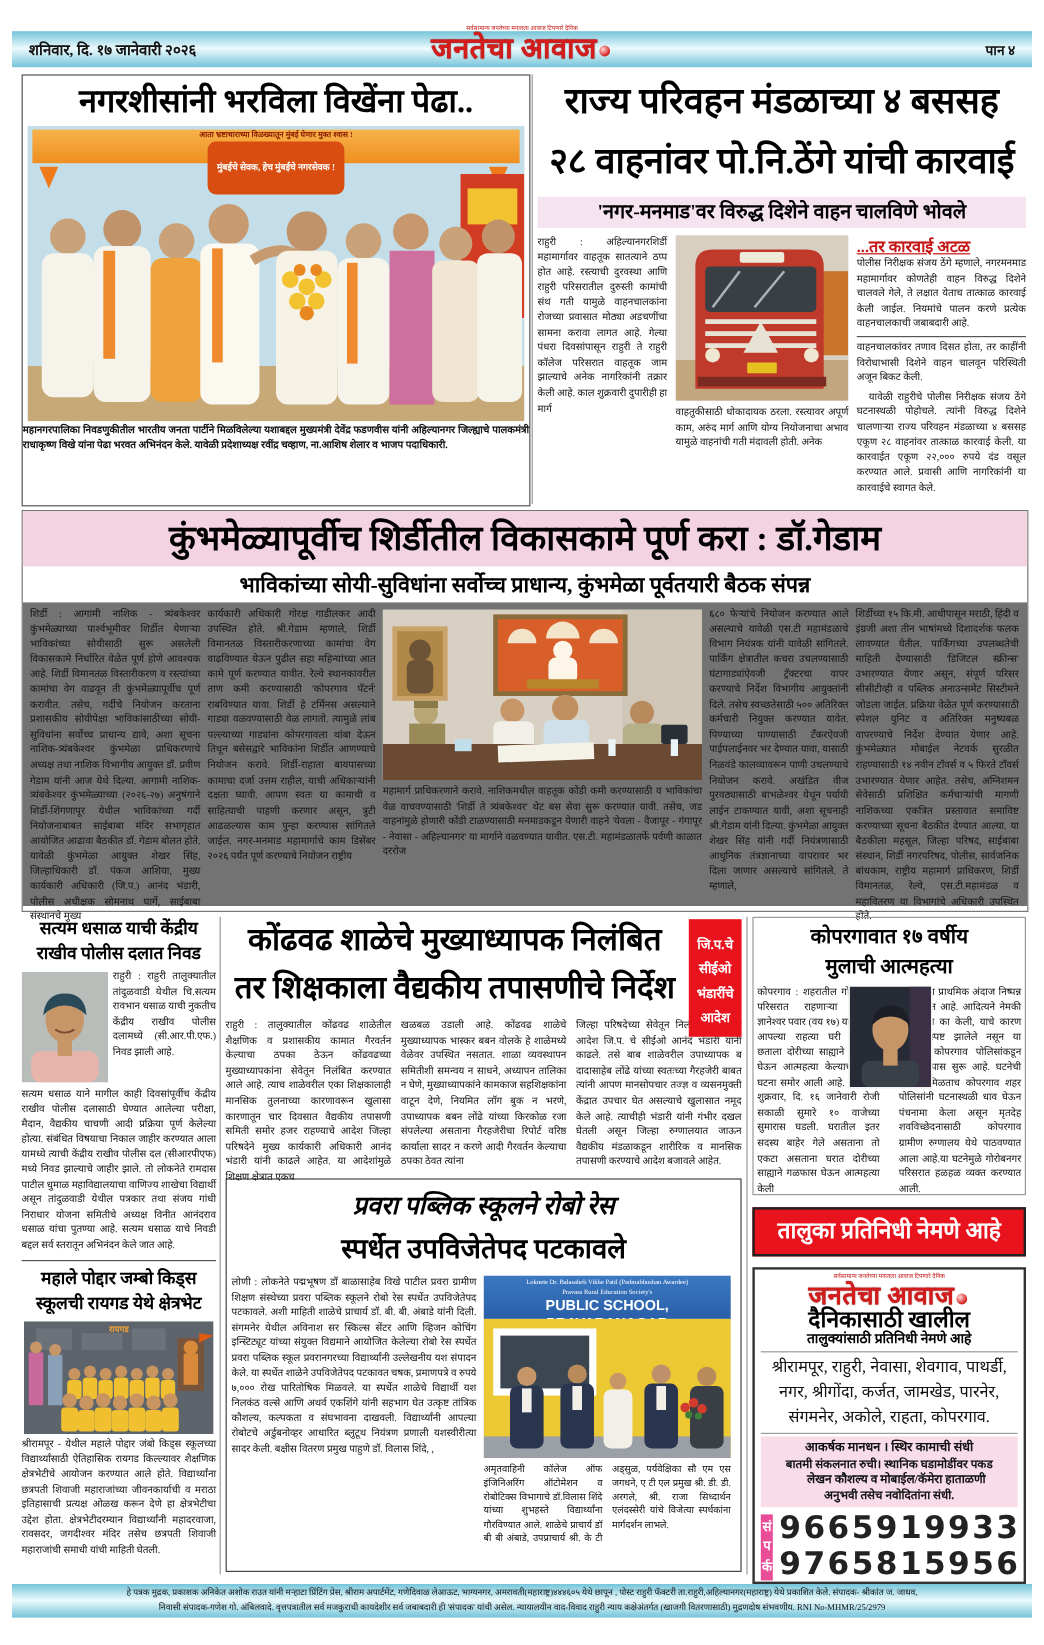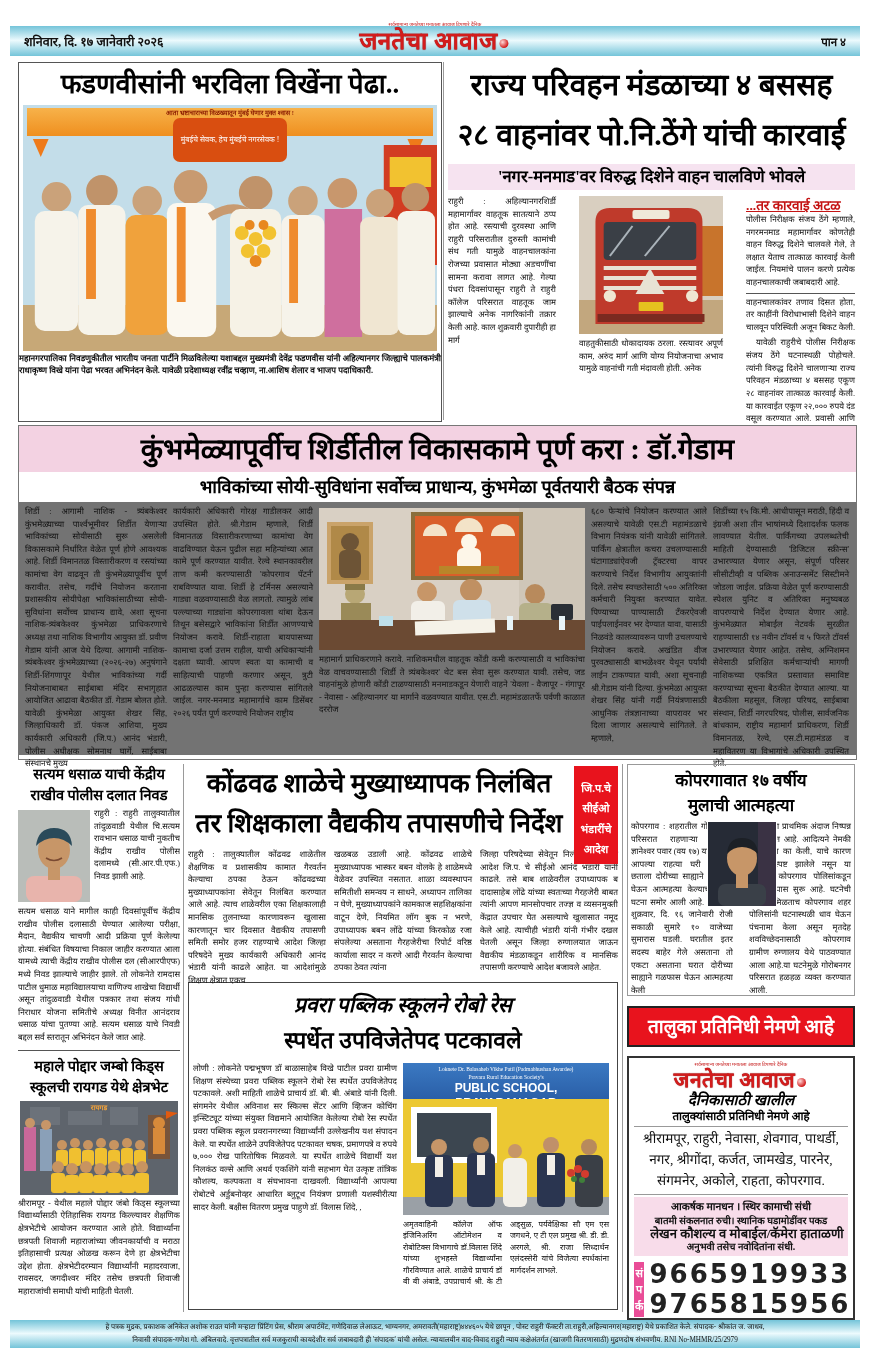--- a/index.html
+++ b/index.html
@@ -36,25 +36,25 @@
   <div class="abs" style="left:50%;top:-4px;transform:translateX(-50%);text-align:center;">
     <div class="tinytag">सर्वसामान्य जनतेच्या मनातला आवाज टिपणारे दैनिक</div>
     <div style="font-size:24px;line-height:26px;" class="masthead">
       <span>जनतेचा आवाज</span><span class="emblem"></span>
     </div>
   </div>
   <div class="abs" style="right:14px;top:8px;font-size:11.5px;font-weight:bold;">पान ४</div>
 </div>
 
 <div class="abs boxed" style="left:18px;top:62px;width:422px;height:358px;">
-  <div class="hl" style="font-size:27px;line-height:38px;margin-top:2px;">फडणवीसांनी भरविला विखेंना पेढा..</div>
+  <div class="hl" style="font-size:27px;line-height:38px;margin-top:2px;">नगरशीसांनी भरविला विखेंना पेढा..</div>
   <div class="photo" style="margin:2px 4px;height:246px;">
     <div class="abs" style="left:4px;right:4px;top:3px;height:28px;background:linear-gradient(#f7b24a,#ef8f1f);text-align:center;z-index:2;">
       <div style="font-size:6.5px;color:#8a1a00;font-weight:bold;line-height:10px;">आता भ्रष्टाचाराच्या विळख्यातून मुंबई घेणार मुक्त श्वास !</div>
-      <div style="display:inline-block;background:#d94e10;color:#fff;font-size:7.5px;font-weight:normal;border-radius:7px;padding:16px 8px;line-height:12px;">मुंबईचे सेवक, हेच मुंबईचे नगरसेवक !</div>
+      <div style="display:inline-block;background:#d94e10;color:#fff;font-size:7.5px;font-weight:bold;border-radius:7px;padding:16px 8px;line-height:12px;">मुंबईचे सेवक, हेच मुंबईचे नगरसेवक !</div>
     </div>
     <svg viewBox="0 0 420 246" preserveAspectRatio="none" style="width:100%;height:100%;display:block;">
       <rect width="420" height="246" fill="#c3dde9"></rect>
       <rect y="200" width="420" height="46" fill="#c7a877"></rect>
       <polygon points="10,34 26,34 18,52" fill="#ef7a1a"></polygon>
         <polygon points="390,34 406,34 398,52" fill="#ef7a1a"></polygon>
       <rect x="366" y="40" width="54" height="120" fill="#d23c22"></rect>
         <rect x="372" y="52" width="42" height="30" fill="#f2c230"></rect>
 
       <g>
@@ -97,21 +97,21 @@
   </div>
   <div class="cap" style="margin:2px 0;font-family:Liberation Serif, serif;">महानगरपालिका निवडणुकीतील भारतीय जनता पार्टीने मिळविलेल्या यशाबद्दल मुख्यमंत्री देवेंद्र फडणवीस यांनी अहिल्यानगर जिल्ह्याचे पालकमंत्री राधाकृष्ण विखे यांना पेढा भरवत अभिनंदन केले. यावेळी प्रदेशाध्यक्ष रवींद्र चव्हाण, ना.आशिष शेलार व भाजप पदाधिकारी.</div>
 </div>
 
 <div class="abs vline" style="left:443px;top:62px;height:358px;"></div>
 
 <div class="abs" style="left:448px;top:60px;width:407px;height:360px;">
   <div class="hl" style="font-size:30px;line-height:50px;">राज्य परिवहन मंडळाच्या ४ बससह</div>
   <div class="hl" style="font-size:30px;line-height:50px;">२८ वाहनांवर पो.नि.ठेंगे यांची कारवाई</div>
   <div class="hl" style="background:#f6e3f0;font-size:16.5px;line-height:26px;margin-top:4px;">'नगर-मनमाड'वर विरुद्ध दिशेने वाहन चालविणे भोवले</div>
-  <div style="display:flex;gap:23px;margin-top:6px;height:218px;">
+  <div style="display:flex;gap:7px;margin-top:6px;height:218px;">
     <div class="bodytxt" style="width:108px;">राहुरी : अहिल्यानगरशिर्डी महामार्गावर वाहतूक सातत्याने ठप्प होत आहे. रस्त्याची दुरवस्था आणि राहुरी परिसरातील दुरुस्ती कामांची संथ गती यामुळे वाहनचालकांना रोजच्या प्रवासात मोठ्या अडचणींचा सामना करावा लागत आहे. गेल्या पंधरा दिवसांपासून राहुरी ते राहुरी कॉलेज परिसरात वाहतूक जाम झाल्याचे अनेक नागरिकांनी तक्रार केली आहे. काल शुक्रवारी दुपारीही हा मार्ग</div>
     <div style="width:144px;">
       <div class="photo" style="height:138px;">
         <svg viewBox="0 0 140 138" preserveAspectRatio="none" style="width:100%;height:100%;display:block;">
           <rect width="140" height="138" fill="#d9cfc0"></rect>
           <rect y="104" width="140" height="34" fill="#c2a77e"></rect>
           <rect x="112" y="30" width="28" height="70" fill="#c8742c"></rect>
           <path d="M16 128 V26 q0 -14 14 -14 h76 q14 0 14 14 V128 Z" fill="#bf3a2b"></path>
           <rect x="52" y="14" width="36" height="9" rx="2" fill="#efe9da"></rect>
           <rect x="24" y="26" width="90" height="38" rx="4" fill="#3a3f46"></rect>
@@ -354,27 +354,27 @@
         </svg>
       </div>
     </div>
   </div>
   <div class="badge" style="margin-top:10px;border:2px solid #222;font-size:19px;line-height:23px;padding:7px 2px;">तालुका प्रतिनिधी नेमणे आहे</div>
   <div style="margin-top:9px;border:2px solid #333;padding:4px 5px;height:252px;">
     <div class="tinytag">सर्वसामान्य जनतेच्या मनातला आवाज टिपणारे दैनिक</div>
     <div class="masthead" style="font-size:21px;text-align:center;line-height:24px;">
       <span>जनतेचा आवाज</span><span class="emblem"></span>
     </div>
-    <div class="hl" style="font-size:15px;line-height:17px;font-style:italic;">दैनिकासाठी खालील</div>
+    <div class="hl" style="font-size:19px;line-height:17px;">दैनिकासाठी खालील</div>
     <div class="hl" style="font-size:11.5px;line-height:15px;border-bottom:1px solid #999;padding-bottom:2px;">तालुक्यांसाठी प्रतिनिधी नेमणे आहे</div>
     <div style="font-size:13.5px;line-height:1.55;text-align:center;padding:2px 0;border-bottom:1px solid #999;">श्रीरामपूर, राहुरी, नेवासा, शेवगाव, पाथर्डी, नगर, श्रीगोंदा, कर्जत, जामखेड, पारनेर, संगमनेर, अकोले, राहता, कोपरगाव.</div>
     <div class="adperks" style="text-align:center;font-weight:bold;padding:3px 1px;margin-top:2px;">
       <div style="font-size:10.5px;line-height:14px;">आकर्षक मानधन । स्थिर कामाची संधी</div>
       <div style="font-size:9.8px;line-height:13px;">बातमी संकलनात रुची। स्थानिक घडामोडींवर पकड</div>
-      <div style="font-size:13px;line-height:13px;padding-left:12px;">लेखन कौशल्य व मोबाईल/कॅमेरा हाताळणी</div>
+      <div style="font-size:10px;line-height:13px;padding-left:12px;">लेखन कौशल्य व मोबाईल/कॅमेरा हाताळणी</div>
       <div style="font-size:9.8px;line-height:13px;">अनुभवी तसेच नवोदितांना संधी.</div>
     </div>
     <div style="display:flex;gap:5px;margin-top:4px;align-items:center;">
       <div style="background:#e94d97;color:#fff;font-weight:bold;font-size:11px;line-height:1.5;text-align:center;width:18px;padding:3px 1px;">
         <div>सं</div>
         <div>प</div>
         <div>र्क</div>
       </div>
       <div class="phones">
         <div>9665919933</div>

